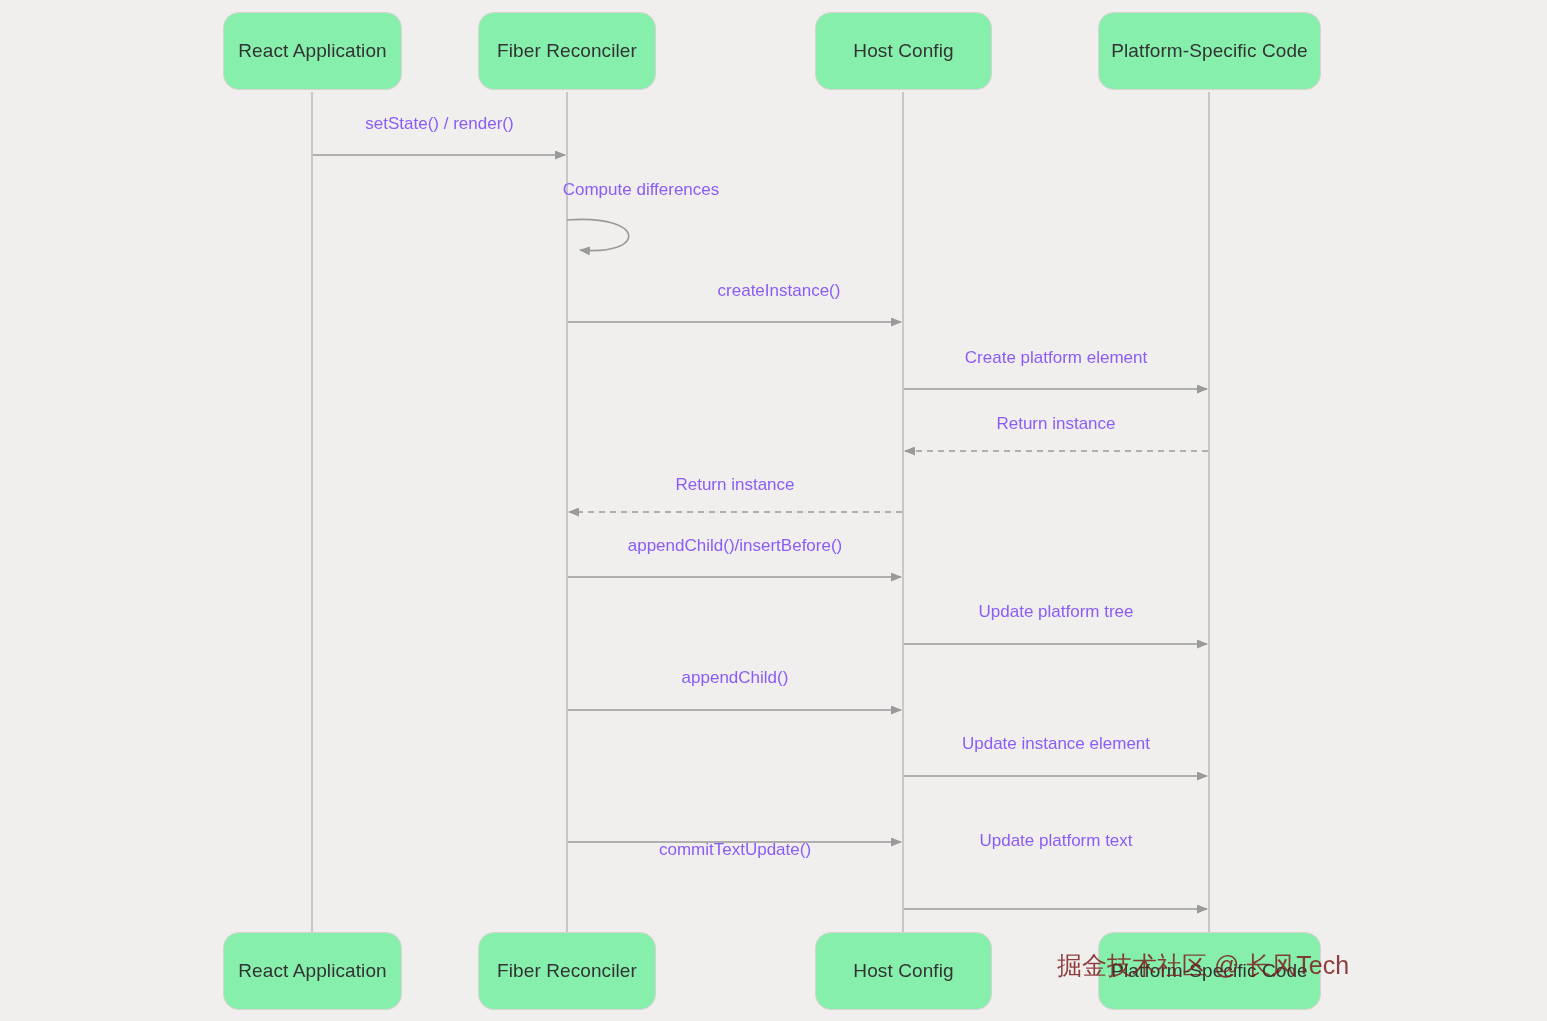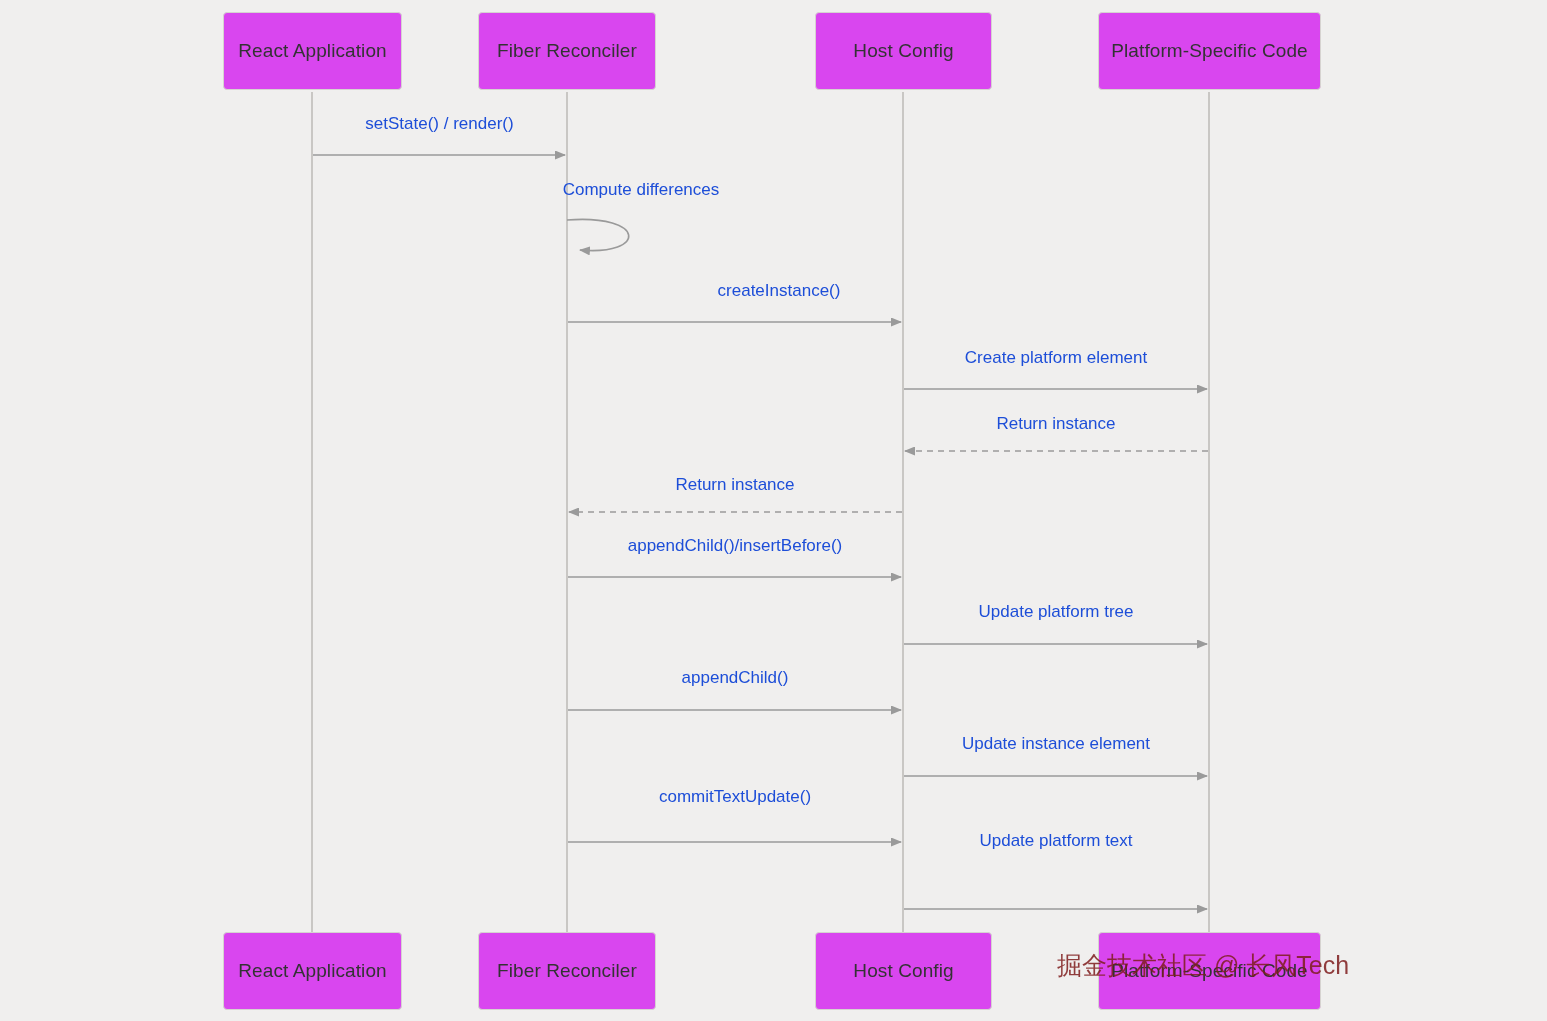--- a/index.html
+++ b/index.html
@@ -17,39 +17,39 @@
   }
   #diagram-svg {
     position: absolute;
     left: 0;
     top: 0;
     width: 1547px;
     height: 1021px;
   }
   .participant-box {
     position: absolute;
-    background: #d946ef;
+    background: #86efac;
     border: 1px solid #d6d3d0;
-    border-radius: 4px;
+    border-radius: 16px;
     display: flex;
     align-items: center;
     justify-content: center;
     box-sizing: border-box;
   }
   .participant-label {
     font-size: 19px;
     color: #333333;
     font-family: "Liberation Sans", sans-serif;
     white-space: nowrap;
     letter-spacing: 0.1px;
   }
   .msg-label {
     position: absolute;
     font-size: 17px;
-    color: #1d4ed8;
+    color: #8b5cf6;
     font-family: "Liberation Sans", sans-serif;
     white-space: nowrap;
     transform: translateX(-50%);
   }
   .watermark {
     position: absolute;
     font-size: 25px;
     color: #7f1d1d;
     font-family: "Liberation Sans", sans-serif;
     white-space: nowrap;
@@ -125,19 +125,19 @@
       <div class="msg-label" style="left: 439.5px; top: 114px;">setState() / render()</div>
       <div class="msg-label" style="left: 641px; top: 180px;">Compute differences</div>
       <div class="msg-label" style="left: 735px; top: 281px; margin-left: 44px;">createInstance()</div>
       <div class="msg-label" style="left: 1056px; top: 348px; text-align: center;">Create platform element</div>
       <div class="msg-label" style="left: 1056px; top: 414px;">Return instance</div>
       <div class="msg-label" style="left: 735px; top: 475px;">Return instance</div>
       <div class="msg-label" style="left: 735px; top: 536px;">appendChild()/insertBefore()</div>
       <div class="msg-label" style="left: 1056px; top: 602px; text-align: center;">Update platform tree</div>
       <div class="msg-label" style="left: 735px; top: 668px;">appendChild()</div>
       <div class="msg-label" style="left: 1056px; top: 734px;">Update instance element</div>
-      <div class="msg-label" style="left: 735px; top: 787px;">commitTextUpdate()</div>
+      <div class="msg-label" style="left: 735px; top: 840px;">commitTextUpdate()</div>
       <div class="msg-label" style="left: 1056px; top: 831px;">Update platform text</div>
     </div>
 
   <div class="watermark" style="left: 1203px; top: 965px; transform: translate(-50%, -50%);">掘金技术社区 @ 长风Tech</div>
 
 </div>
 
 </body></html>

